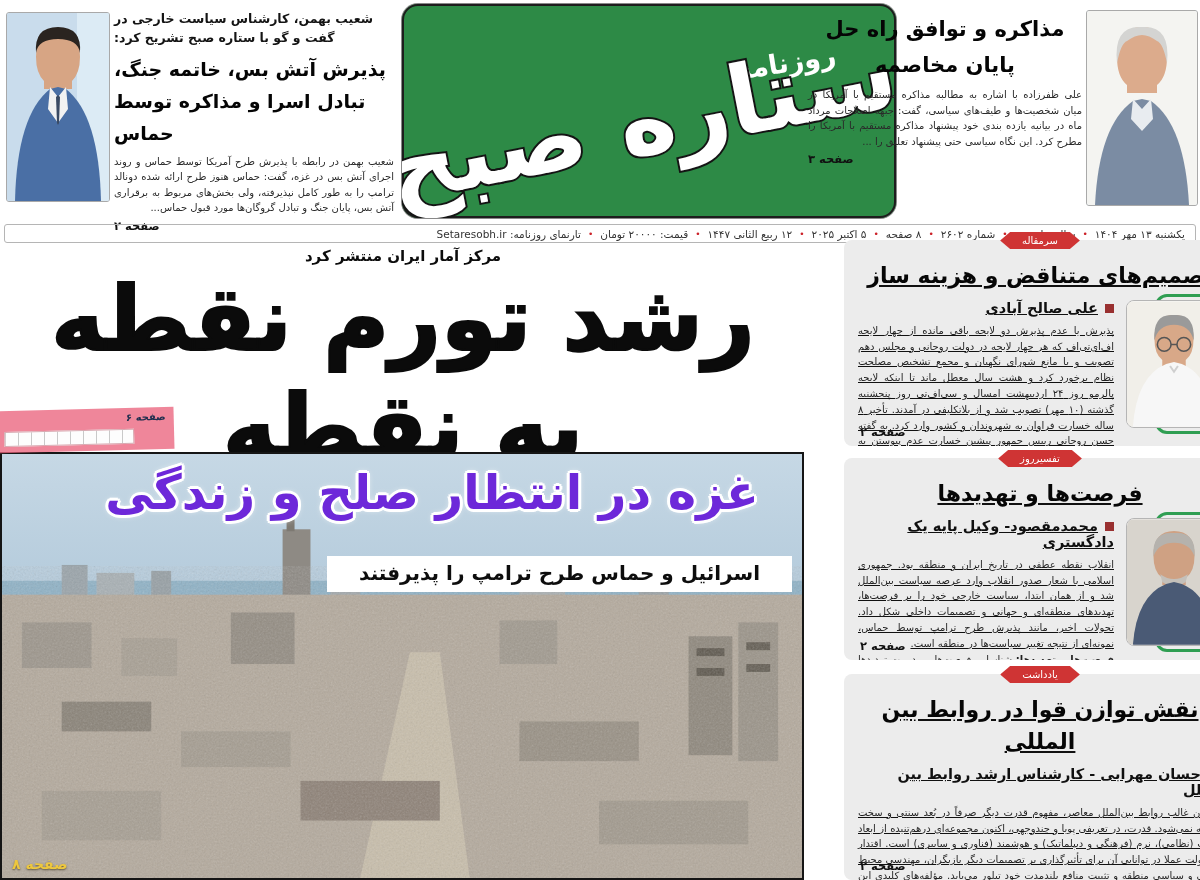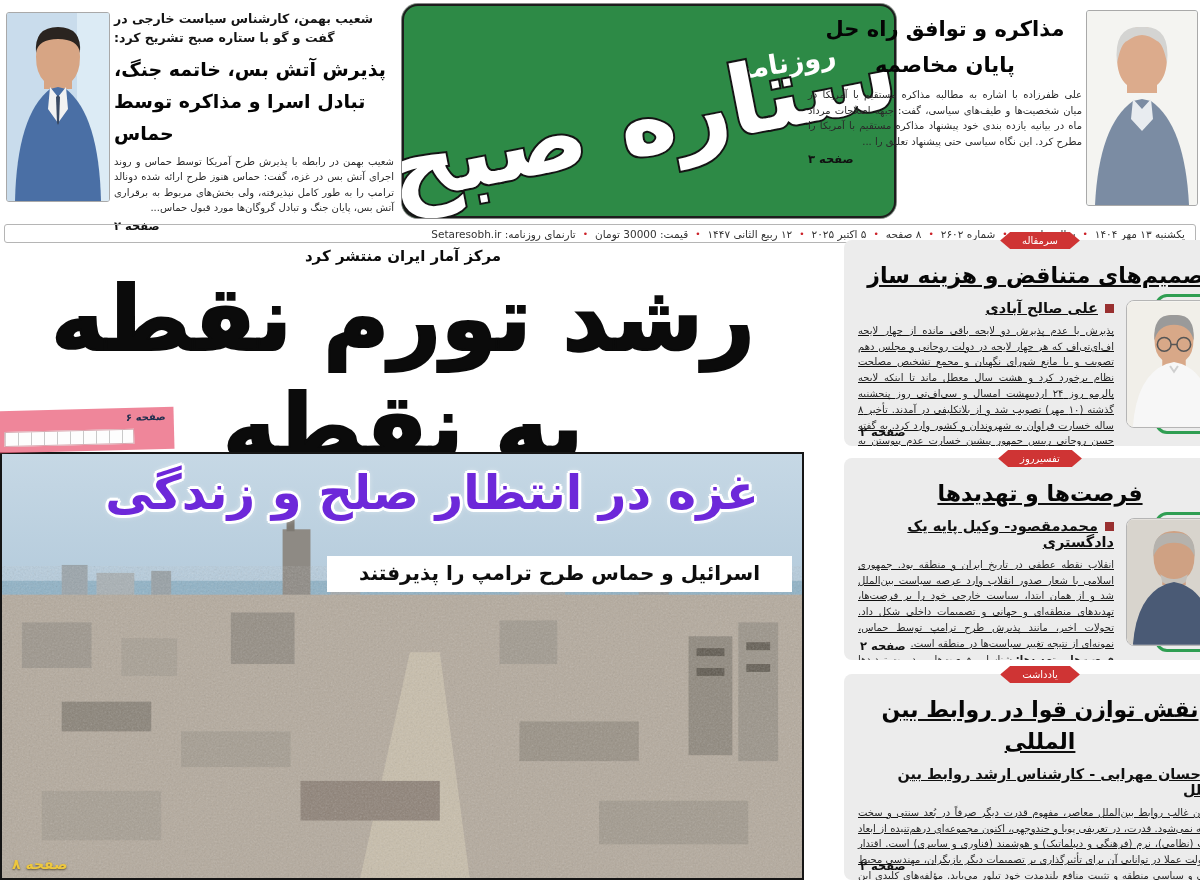--- a/index.html
+++ b/index.html
@@ -126,21 +126,21 @@
       <span class="dl-item">سال شانزدهم</span>
       <span class="dl-sep">•</span>
       <span class="dl-item">شماره ۲۶۰۲</span>
       <span class="dl-sep">•</span>
       <span class="dl-item">۸ صفحه</span>
       <span class="dl-sep">•</span>
       <span class="dl-item">۵ اکتبر ۲۰۲۵</span>
       <span class="dl-sep">•</span>
       <span class="dl-item">۱۲ ربیع الثانی ۱۴۴۷</span>
       <span class="dl-sep">•</span>
-      <span class="dl-item">قیمت: 30000 تومان</span>
+      <span class="dl-item">قیمت: ۲۰۰۰۰ تومان</span>
       <span class="dl-sep">•</span>
       <span class="dl-item">تارنمای روزنامه: Setaresobh.ir</span>
     </div>
 
   <div class="lead">
     <div class="lead-kicker">مرکز آمار ایران منتشر کرد</div>
     <div class="lead-headline">رشد تورم نقطه به نقطه</div>
     <div class="lead-cols">
       <div class="lead-col">بر اساس گزارش مرکز آمار نرخ تورم سالانه در شهریور ۳۷.۵ درصد بوده است. همچنین نرخ تورم نقطه‌به‌نقطه در این ماه ۴۵.۳ درصد بود که رکورد ۱۶ ماهه را زد. نکته قابل تأمل اینکه ۹ استان تورم بیش از ۵۰ درصد را تجربه</div>
       <div class="lead-col">کرده اند. این استان‌ها که عمدتاً استان‌های مرزی و مناطق محروم هستند بیشتر از سایر استان‌ها با فقر و گرانی دست‌وپنجه نرم می‌کنند بر این اساس در شهریور امسال استان سمنان بیشترین نرخ تورم سالانه ۴۱.۹ درصد را</div>

